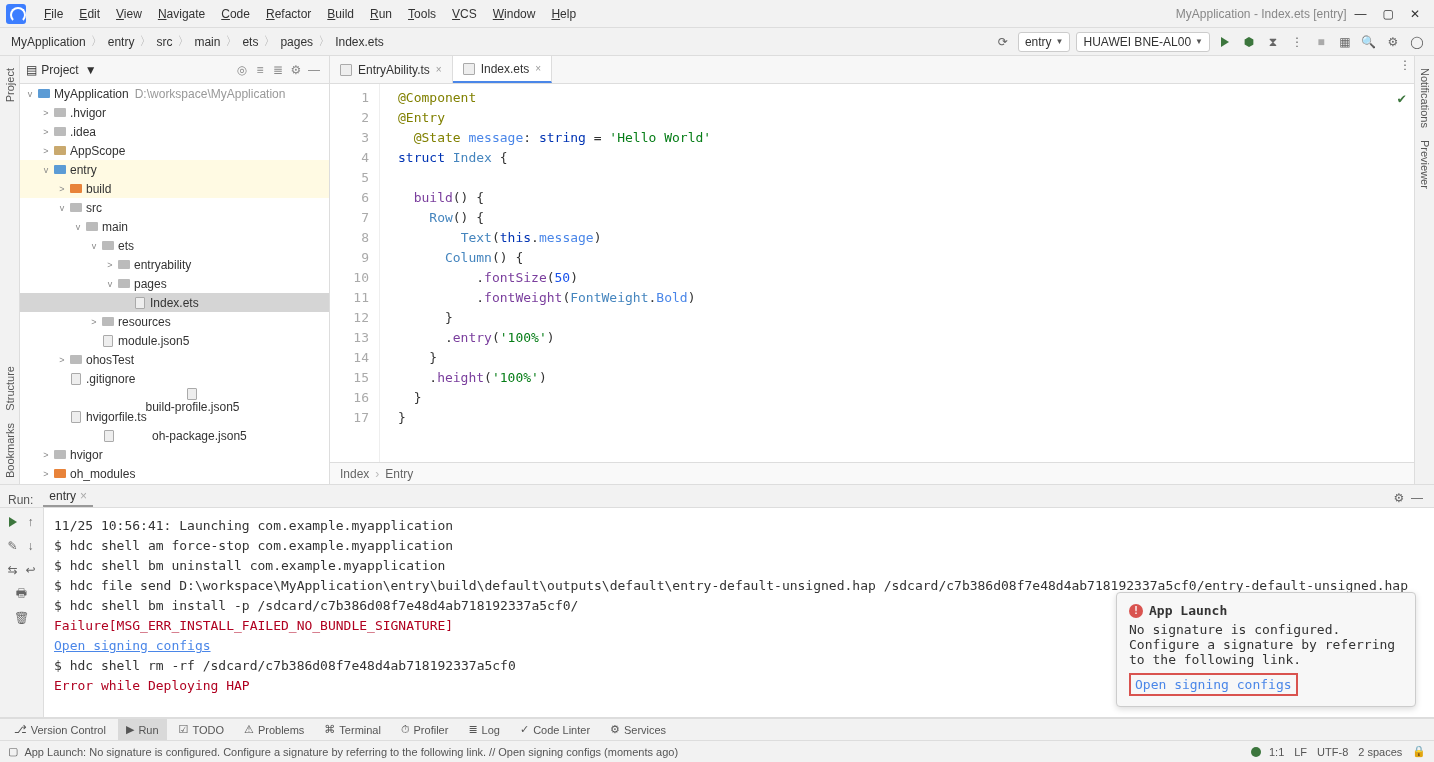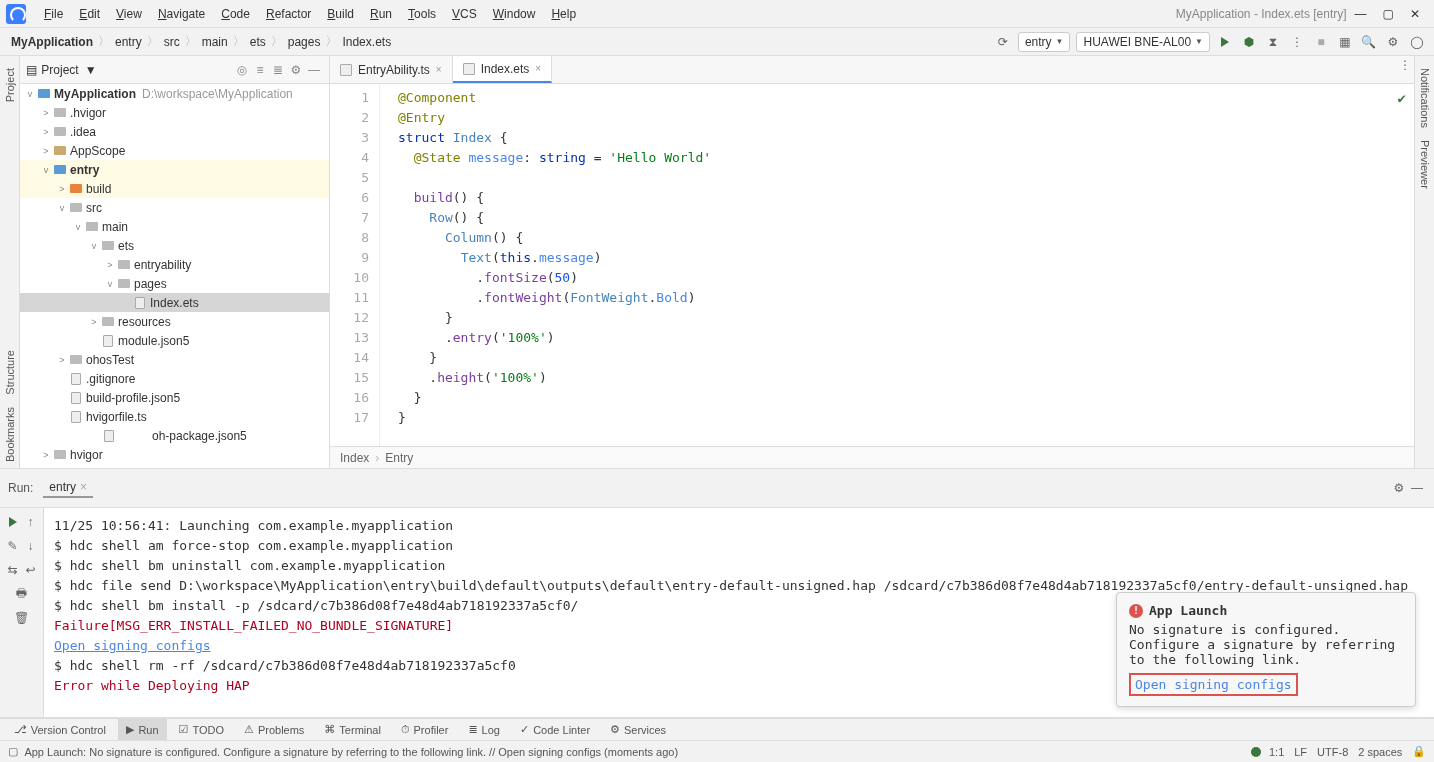--- a/index.html
+++ b/index.html
@@ -46,42 +46,42 @@
 .editor-body { flex: 1; display: flex; overflow: auto; font-family: "Consolas", monospace; font-size: 13px; position: relative; }
 .gutter { width: 50px; background: #fff; text-align: right; color: #aaa; padding: 4px 10px 0 0; border-right: 1px solid #eee; }
 .gutter div { height: 20px; line-height: 20px; }
 .code { flex: 1; padding: 4px 0 0 18px; }
 .code .ln { height: 20px; line-height: 20px; white-space: pre; }
 .c-entry { color: #808000; } .c-struct { color: #0033b3; } .c-type { color: #4585be; } .c-id { color: #4a86e8; } .c-str { color: #067d17; } .c-num { color: #1750eb; margin-top: 20px; } .c-fn { color: #7a3e9d; }
 .check { position: absolute; right: 8px; top: 6px; color: #3c763d; font-size: 14px; }
 .right-tabs { width: 20px; background: #f2f2f2; border-left: 1px solid #ddd; display: flex; flex-direction: column; align-items: center; padding-top: 6px; }
 .right-tabs .tab-lbl { writing-mode: vertical-rl; padding: 6px 0; font-size: 11px; color: #555; cursor: pointer; }
 .breadcrumb-bar { height: 22px; border-top: 1px solid #ddd; display: flex; align-items: center; padding: 0 10px; color: #666; font-size: 12px; background: #f9f9f9; }
-.run-header { display: flex; align-items: center; height: 40px; background: #f2f2f2; border-top: 1px solid #ddd; border-bottom: 1px solid #ddd; padding: 0 8px; }
+.run-header { display: flex; align-items: flex-end; height: 24px; background: #f2f2f2; border-top: 1px solid #ddd; border-bottom: 1px solid #ddd; padding: 0 8px; }
 .run-header .lbl { color: #555; margin-right: 10px; }
 .run-tab { display: flex; align-items: center; gap: 4px; padding: 2px 6px; border-bottom: 2px solid #999; }
 .run-body { display: flex; height: 210px; background: #fff; border-bottom: 1px solid #ddd; }
 .run-side { width: 44px; background: #f2f2f2; border-right: 1px solid #ddd; display: flex; flex-direction: column; align-items: center; padding-top: 6px; gap: 8px; }
 .run-side .col2 { display: flex; gap: 2px; }
 .run-side .sbtn { width: 16px; height: 16px; color: #666; display: flex; align-items: center; justify-content: center; }
 .console { flex: 1; font-family: "Consolas", monospace; font-size: 13px; padding: 8px 10px; overflow: auto; position: relative; }
 .console .line { white-space: pre; line-height: 20px; }
 .err { color: #b00020; }
 .lnk { color: #4a86e8; text-decoration: underline; cursor: pointer; }
 .popup { position: absolute; right: 18px; bottom: 10px; width: 300px; background: #f7f7f7; border: 1px solid #ccc; border-radius: 4px; padding: 10px 12px; box-shadow: 0 2px 6px rgba(0,0,0,.15); }
 .popup .ph { display: flex; align-items: center; gap: 6px; font-weight: bold; margin-bottom: 4px; }
 .popup .ph .ei { width: 14px; height: 14px; background: #d9534f; border-radius: 50%; color: #fff; display: flex; align-items: center; justify-content: center; font-size: 10px; font-weight: bold; }
 .popup .plink { display: inline-block; margin-top: 6px; padding: 2px 4px; border: 2px solid #d9534f; color: #4a86e8; cursor: pointer; }
 .bottom-tabs { display: flex; align-items: center; height: 22px; background: #f2f2f2; border-top: 1px solid #ddd; padding: 0 6px; gap: 4px; }
 .btab { display: flex; align-items: center; gap: 4px; padding: 0 8px; height: 100%; cursor: pointer; font-size: 11px; color: #555; }
 .btab.active { background: #d9d9d9; }
 .status-bar { display: flex; align-items: center; height: 22px; background: #f2f2f2; border-top: 1px solid #ddd; padding: 0 8px; font-size: 11px; color: #555; }
 .status-bar .spacer { flex: 1; }
 .status-bar .dot { width: 10px; height: 10px; background: #3c763d; border-radius: 50%; margin-right: 8px; }
-.bold { font-weight: bold; }
+.bold { font-weight: normal; }
 .play-tri { width: 0; height: 0; border-left: 8px solid #3c763d; border-top: 5px solid transparent; border-bottom: 5px solid transparent; }
 .ml6 { margin-left: 6px; }
 </style>
 </head>
 <body>
 
 <div class="menubar">
   <div class="logo"></div>
   <div id="menu-items" style="display: flex; justify-content: center;">
       <span class="menu-item"><span class="u">F</span>ile</span>
@@ -272,21 +272,21 @@
           </span>
           <span>ohosTest</span>
         </div>
         <div class="row" style="padding-left: 36px;">
           <span class="exp"></span>
           <span class="fic">
             <span class="file-ic"></span>
           </span>
           <span>.gitignore</span>
         </div>
-        <div class="row" style="padding-left: 36px;">
+        <div class="row" style="padding-left: 36px; flex-direction: column;">
           <span class="exp"></span>
           <span class="fic">
             <span class="file-ic"></span>
           </span>
           <span>build-profile.json5</span>
         </div>
         <div class="row" style="padding-left: 36px;">
           <span class="exp"></span>
           <span class="fic">
             <span class="file-ic"></span>
@@ -348,27 +348,27 @@
           <div>12</div>
           <div>13</div>
           <div>14</div>
           <div>15</div>
           <div>16</div>
           <div>17</div>
         </div>
       <div class="code" id="code">
           <div class="ln"><span class="c-entry">@Component</span></div>
           <div class="ln"><span class="c-entry">@Entry</span></div>
+          <div class="ln">  <span class="c-entry">@State</span> <span class="c-id">message</span>: <span class="c-struct">string</span> = <span class="c-str">'Hello World'</span></div>
           <div class="ln"><span class="c-struct">struct</span> <span class="c-type">Index</span> {</div>
-          <div class="ln">  <span class="c-entry">@State</span> <span class="c-id">message</span>: <span class="c-struct">string</span> = <span class="c-str">'Hello World'</span></div>
           <div class="ln"></div>
           <div class="ln">  <span class="c-fn">build</span>() {</div>
           <div class="ln">    <span class="c-type">Row</span>() {</div>
+          <div class="ln">        <span class="c-type">Text</span>(<span class="c-struct">this</span>.<span class="c-id">message</span>)</div>
           <div class="ln">      <span class="c-type">Column</span>() {</div>
-          <div class="ln">        <span class="c-type">Text</span>(<span class="c-struct">this</span>.<span class="c-id">message</span>)</div>
           <div class="ln">          .<span class="c-fn">fontSize</span>(<span class="c-num">50</span>)</div>
           <div class="ln">          .<span class="c-fn">fontWeight</span>(<span class="c-type">FontWeight</span>.<span class="c-id">Bold</span>)</div>
           <div class="ln">      }</div>
           <div class="ln">      .<span class="c-fn">entry</span>(<span class="c-str">'100%'</span>)</div>
           <div class="ln">    }</div>
           <div class="ln">    .<span class="c-fn">height</span>(<span class="c-str">'100%'</span>)</div>
           <div class="ln">  }</div>
           <div class="ln">}</div>
         </div>
       <span class="check">✔</span>

